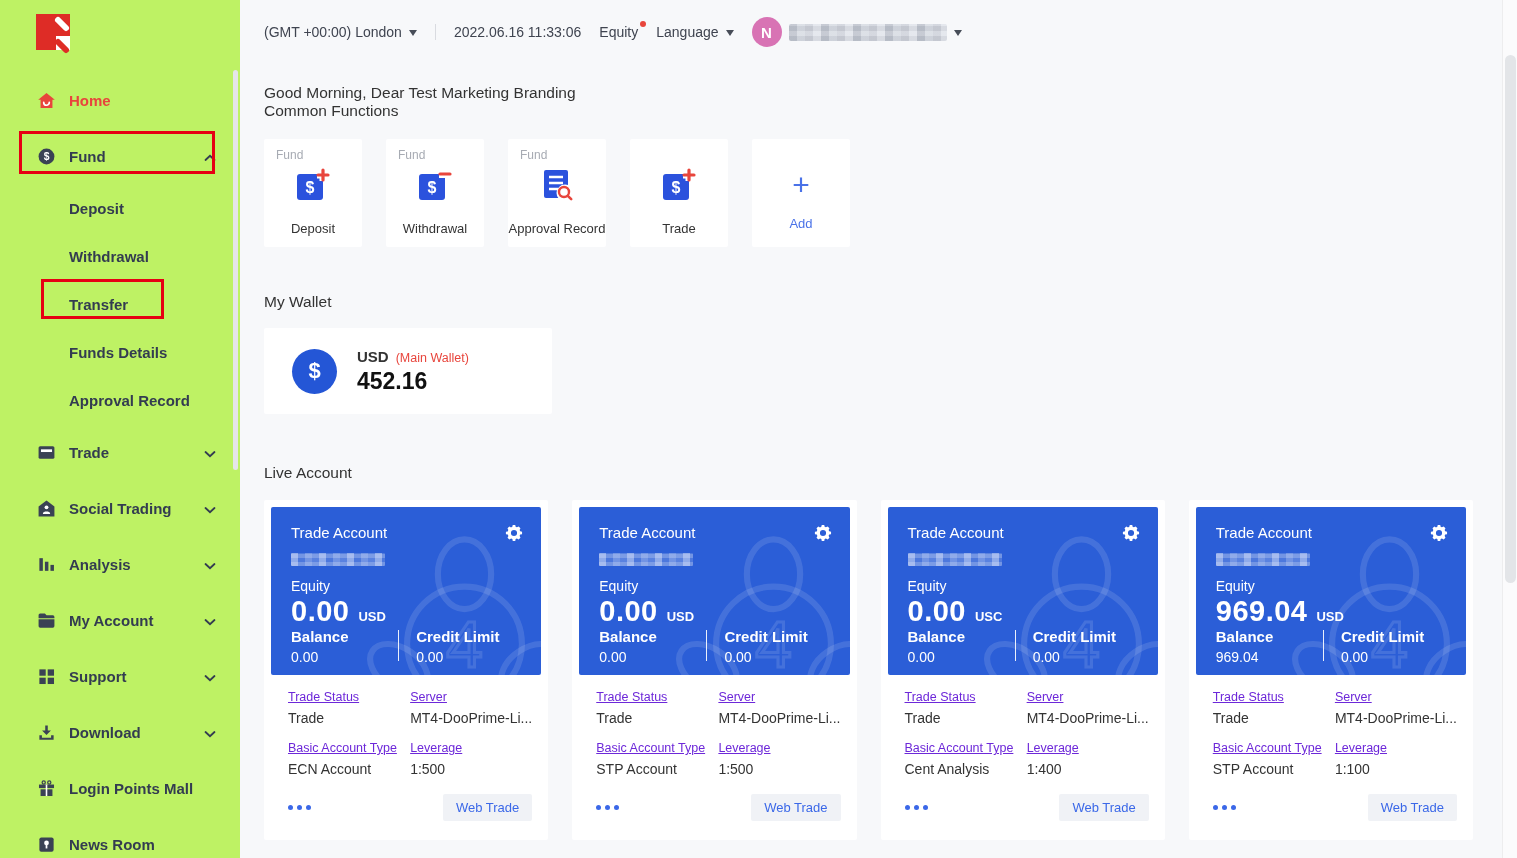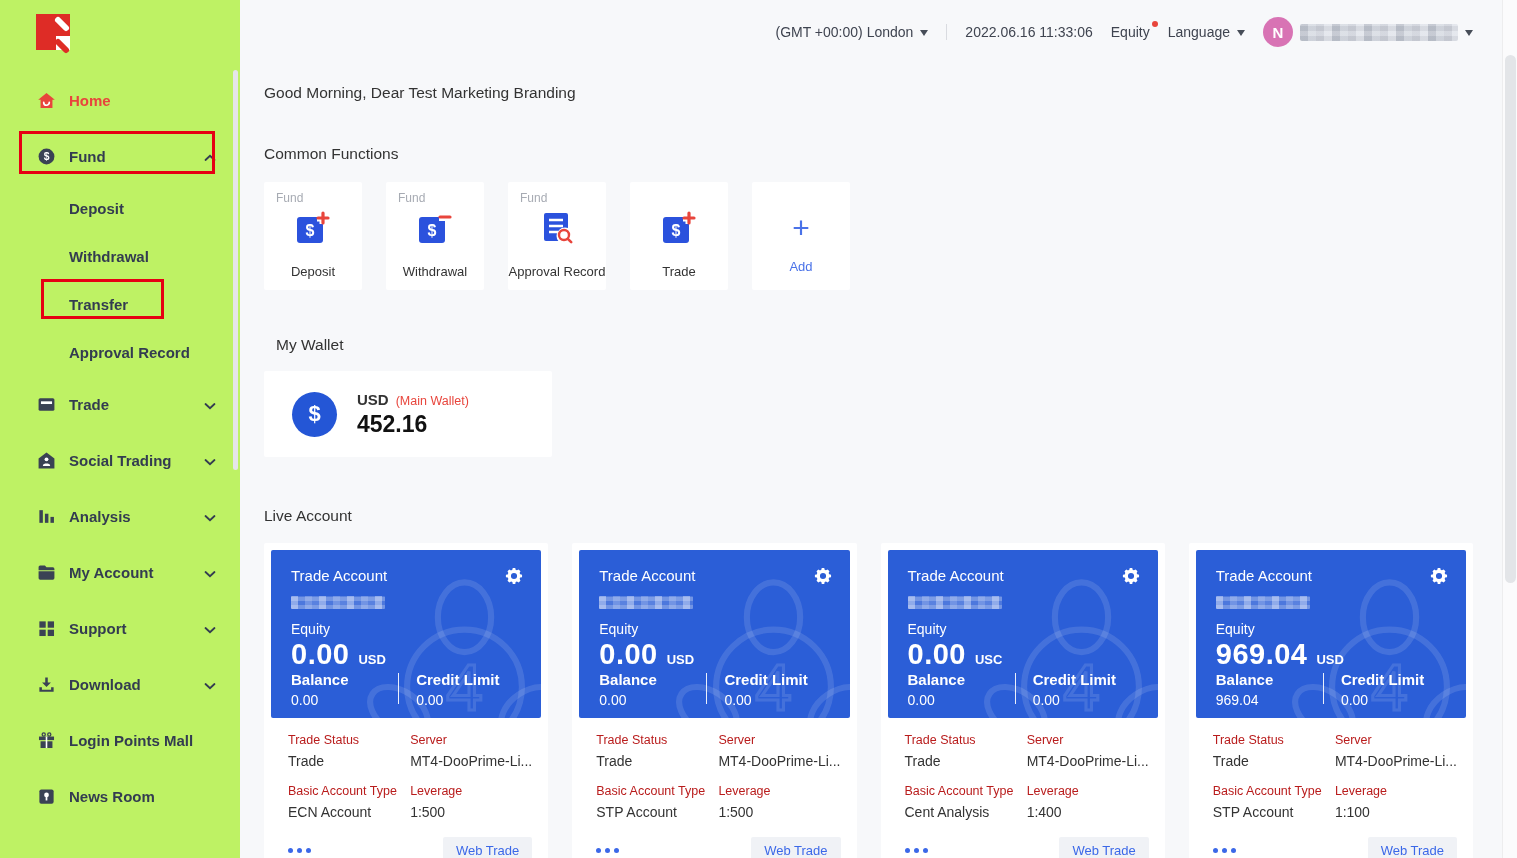--- a/index.html
+++ b/index.html
@@ -34,57 +34,57 @@
 
   
   .hl-box { position:fixed; border:3px solid #e60013; z-index:6; pointer-events:none; }
   .hl-fund { left:19px; top:131px; width:196px; height:43px; }
   .hl-transfer { left:41px; top:279px; width:123px; height:40px; }
 
   
   .content { margin-left:240px; padding:0 44px 0 24px; }
 
   .topbar {
-    height:64px; display:flex; align-items:center; justify-content:flex-end;
+    height:64px; display:flex; align-items:center; 
     gap:18px; font-size:14px; color:#3f4450;
   }
   .tb-group { display:flex; align-items:center; gap:7px; cursor:pointer; }
   .caret { width:0; height:0; border-left:4.5px solid transparent;
     border-right:4.5px solid transparent; border-top:6px solid #474d58; margin-top:2px; }
   .tb-div { width:1px; height:16px; background:#d9dbe0; }
   .notice { position:relative; cursor:pointer; }
   .notice-dot { position:absolute; top:-3px; right:-8px; width:6px; height:6px;
     border-radius:50%; background:#e8453c; }
   .avatar { width:30px; height:30px; border-radius:50%; background:#d873b4;
     color:#fff; font-size:15px; font-weight:700; display:flex; align-items:center;
     justify-content:center; }
   .redact-name { width:158px; height:17px; border-radius:2px;
     background-image:
       repeating-linear-gradient(90deg, rgba(110,120,140,.30) 0 8px, rgba(190,196,208,.35) 8px 16px, rgba(150,158,175,.28) 16px 24px, rgba(215,220,228,.40) 24px 32px),
       repeating-linear-gradient(0deg, rgba(140,146,160,.30) 0 5px, rgba(225,228,234,.45) 5px 10px);
   }
 
   .greeting { margin-top:20px; font-size:15.5px; color:#333; }
   .sec-title { font-size:15.5px; color:#333; }
-  .cf-title { margin-top:43px; }
+  .cf-title { }
 
   
   .fn-row { margin-top:19px; display:flex; gap:24px; }
   .fn-card { position:relative; width:98px; height:108px; background:#fff;
     border-radius:2px; cursor:pointer; }
   .fn-cat { position:absolute; top:9px; left:12px; font-size:12px; color:#a7abb3; }
   .fn-ico { position:absolute; top:26px; left:0; width:100%; display:flex; justify-content:center; }
   .fn-lbl { position:absolute; bottom:11px; left:0; width:100%; text-align:center;
     font-size:13px; color:#333; }
   .fn-card.add { display:flex; flex-direction:column; align-items:center; justify-content:center; }
   .add-plus { font-size:30px; font-weight:400; color:#4a72e8; line-height:1; margin-top:14px; }
   .add-lbl { margin-top:16px; font-size:13px; color:#4a72e8; }
 
   
-  .mw-title { margin-top:46px;margin-left:12px; }
+  .mw-title { margin-top:46px; }
   .wallet-card { margin-top:17px; width:288px; height:86px; background:#fff;
     border-radius:2px; display:flex; align-items:center; padding-left:28px; }
   .wallet-circle { width:45px; height:45px; border-radius:50%; background:#2456d6;
     color:#fff; font-size:22px; font-weight:700; display:flex; align-items:center;
     justify-content:center; flex:none; }
   .wallet-text { margin-left:20px; }
   .wallet-line1 { display:flex; align-items:baseline; gap:7px; }
   .wallet-cur { font-size:15px; font-weight:700; color:#333; }
   .wallet-tag { font-size:12.5px; color:#e8453c; }
   .wallet-amt { margin-top:3px; font-size:23px; font-weight:600; color:#111; }
@@ -111,21 +111,21 @@
   .bc-col { flex:1; }
   .bc-col.right { padding-left:17px; }
   .bc-vdiv { width:1px; background:rgba(255,255,255,.9); margin:2px 0 4px 0; }
   .bc-s-lbl { font-size:15px; font-weight:600; }
   .bc-s-val { font-size:14px; margin-top:4px; }
   .watermark { position:absolute; right:-26px; top:16px; pointer-events:none; }
 
   .info { padding:0 9px 0 17px; }
   .info-row { display:flex; margin-top:15px; }
   .info-col { flex:1; }
-  .info-lbl { font-size:12.5px; color:#b91c1c; }
+  .info-lbl { font-size:12.5px; color:#6d28d9;text-decoration:underline; }
   .info-val { font-size:14px; color:#333; margin-top:6px; }
   .acct-foot { display:flex; justify-content:space-between; align-items:center; margin-top:17px; }
   .dots { display:flex; gap:4px; cursor:pointer; padding:4px 0; }
   .dots i { width:5px; height:5px; border-radius:50%; background:#3b68e8; }
   .webtrade { background:#f0f2f6; color:#3b68e8; font-size:13px; padding:6px 13px;
     border:none; border-radius:2px; cursor:pointer; font-family:inherit; }
 
   
   .page-scroll { position:fixed; right:0; top:0; width:15px; height:858px;
     background:#fbfbfc; border-left:1px solid #ededee; z-index:10; }
@@ -175,20 +175,23 @@
       <li class="smi">
           <span>Deposit</span>
         </li>
       <li class="smi">
           <span>Withdrawal</span>
         </li>
       <li class="smi">
           <span>Transfer</span>
         </li>
       <li class="smi">
+          <span>Funds Details</span>
+        </li>
+      <li class="smi">
           <span>Approval Record</span>
         </li>
     </ul>
 
     <li class="mi">
       <span class="ic">
         <svg width="19" height="19" viewBox="0 0 24 24">
             <rect x="2" y="4" width="20" height="16" rx="2" fill="#3a4254"></rect>
             <rect x="5" y="8" width="14" height="3.4" fill="#fff"></rect>
           </svg>

